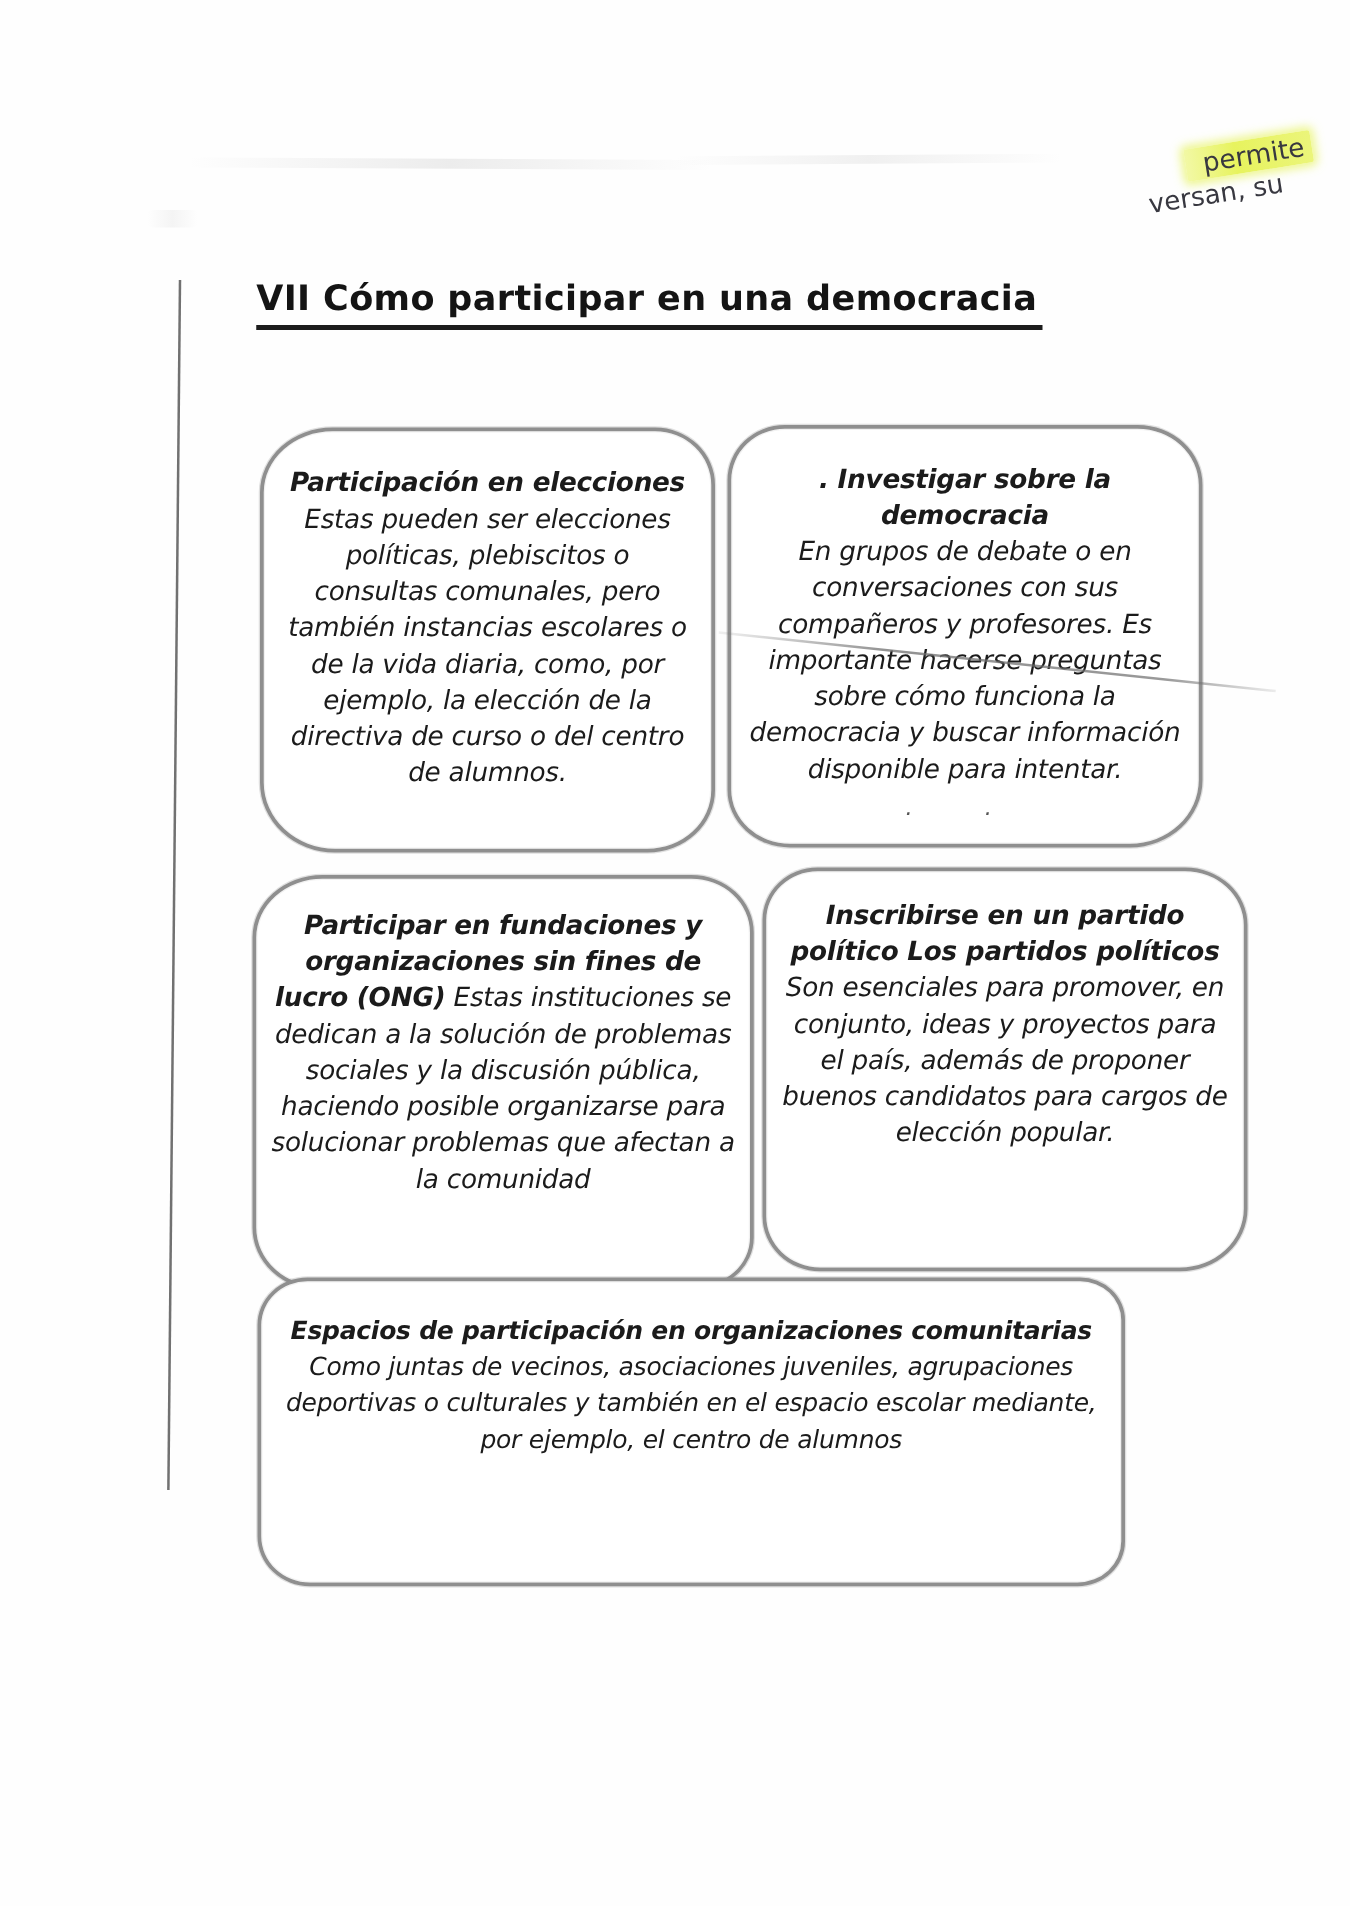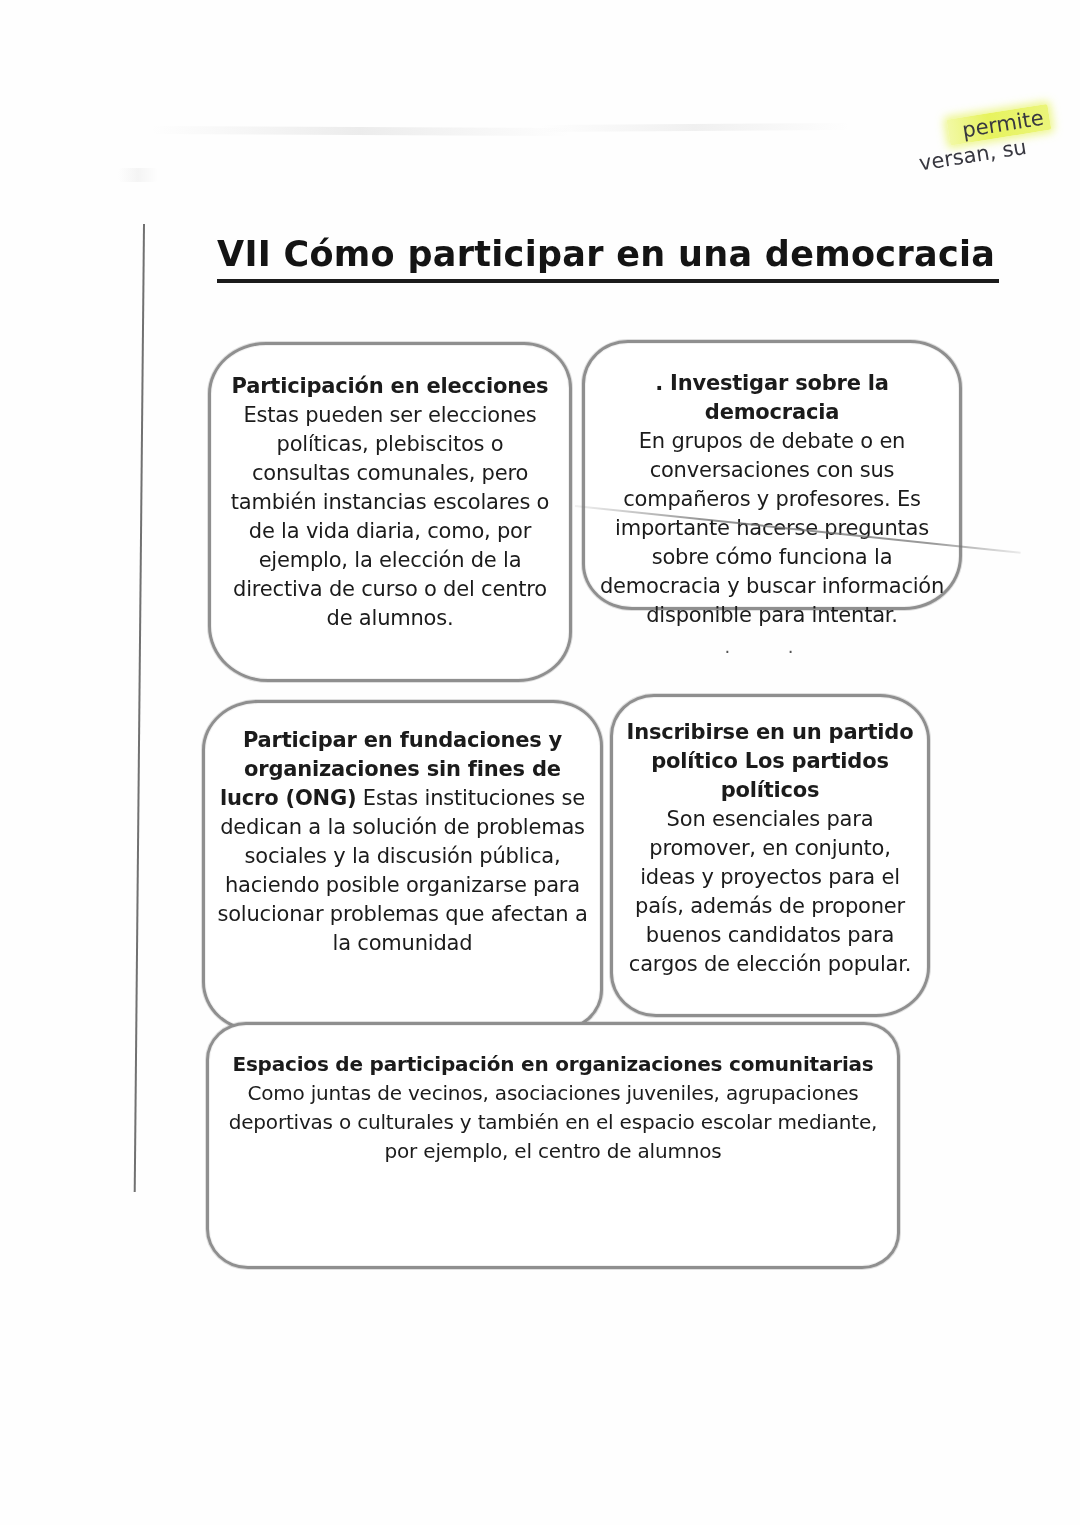--- a/index.html
+++ b/index.html
@@ -31,50 +31,50 @@
     width: 2px; height: 968px;
     background: #4e4e4e;
     opacity: .8;
     transform: rotate(.55deg);
     transform-origin: top center;
   }
 
   .page-title {
     position: absolute;
     left: 205px; top: 222px;
-    margin: 12px;
-    font-size: 35px;
+    margin: 0;
+    font-size: 28px;
     font-weight: bold;
     letter-spacing: .3px;
     color: #141414;
     border-bottom: 4px solid #1c1c1c;
     padding: 0 4px 5px 0;
     white-space: nowrap;
   }
 
   .bubble {
     position: absolute;
     box-sizing: border-box;
     background: #fff;
     border: 3px solid #8f8f8f;
     box-shadow: 0 0 0 1px rgba(130,130,130,.25), inset 0 0 0 1px rgba(160,160,160,.15);
     color: #1b1b1b;
     font-size: 21px;
     line-height: 29px;
     letter-spacing: -0.2px;
     text-align: center;
   }
-  .bubble p { margin: 0; }
+  .bubble p { margin: 0; font-style: italic; }
   .bubble .hd { font-weight: bold; }
   .bubble.block-hd .hd { display: block; }
 
   .bubble.b1 { left: 208px; top: 342px; width: 364px; height: 340px; border-radius: 58px 48px 54px 60px / 52px 46px 50px 56px; padding: 27px 16px 0; }
-  .bubble.b2 { left: 582px; top: 340px; width: 380px; height: 270px; border-radius: 46px 52px 58px 50px / 44px 48px 54px 46px; padding: 26px 14px 0; }
+  .bubble.b2 { left: 582px; top: 340px; width: 380px; height: 338px; border-radius: 46px 52px 58px 50px / 44px 48px 54px 46px; padding: 26px 14px 0; }
   .bubble.b3 { left: 202px; top: 700px; width: 401px; height: 332px; border-radius: 56px 50px 46px 54px / 50px 46px 42px 50px; padding: 23px 12px 0; }
-  .bubble.b4 { left: 610px; top: 694px; width: 320px; height: 323px; border-radius: 44px 50px 54px 46px / 42px 46px 50px 44px; padding: 21px 12px 0; }
+  .bubble.b4 { left: 610px; top: 694px; width: 388px; height: 323px; border-radius: 44px 50px 54px 46px / 42px 46px 50px 44px; padding: 21px 12px 0; }
   .bubble.b5 { left: 206px; top: 1022px; width: 694px; height: 247px; border-radius: 40px 36px 38px 42px / 38px 34px 36px 40px; padding: 25px 14px 0; font-size: 20px; }
 
   .trailing-dots {
     display: block;
     margin-top: 2px;
     letter-spacing: 26px;
     font-size: 18px;
     color: #2a2a2a;
     opacity: .8;
   }

